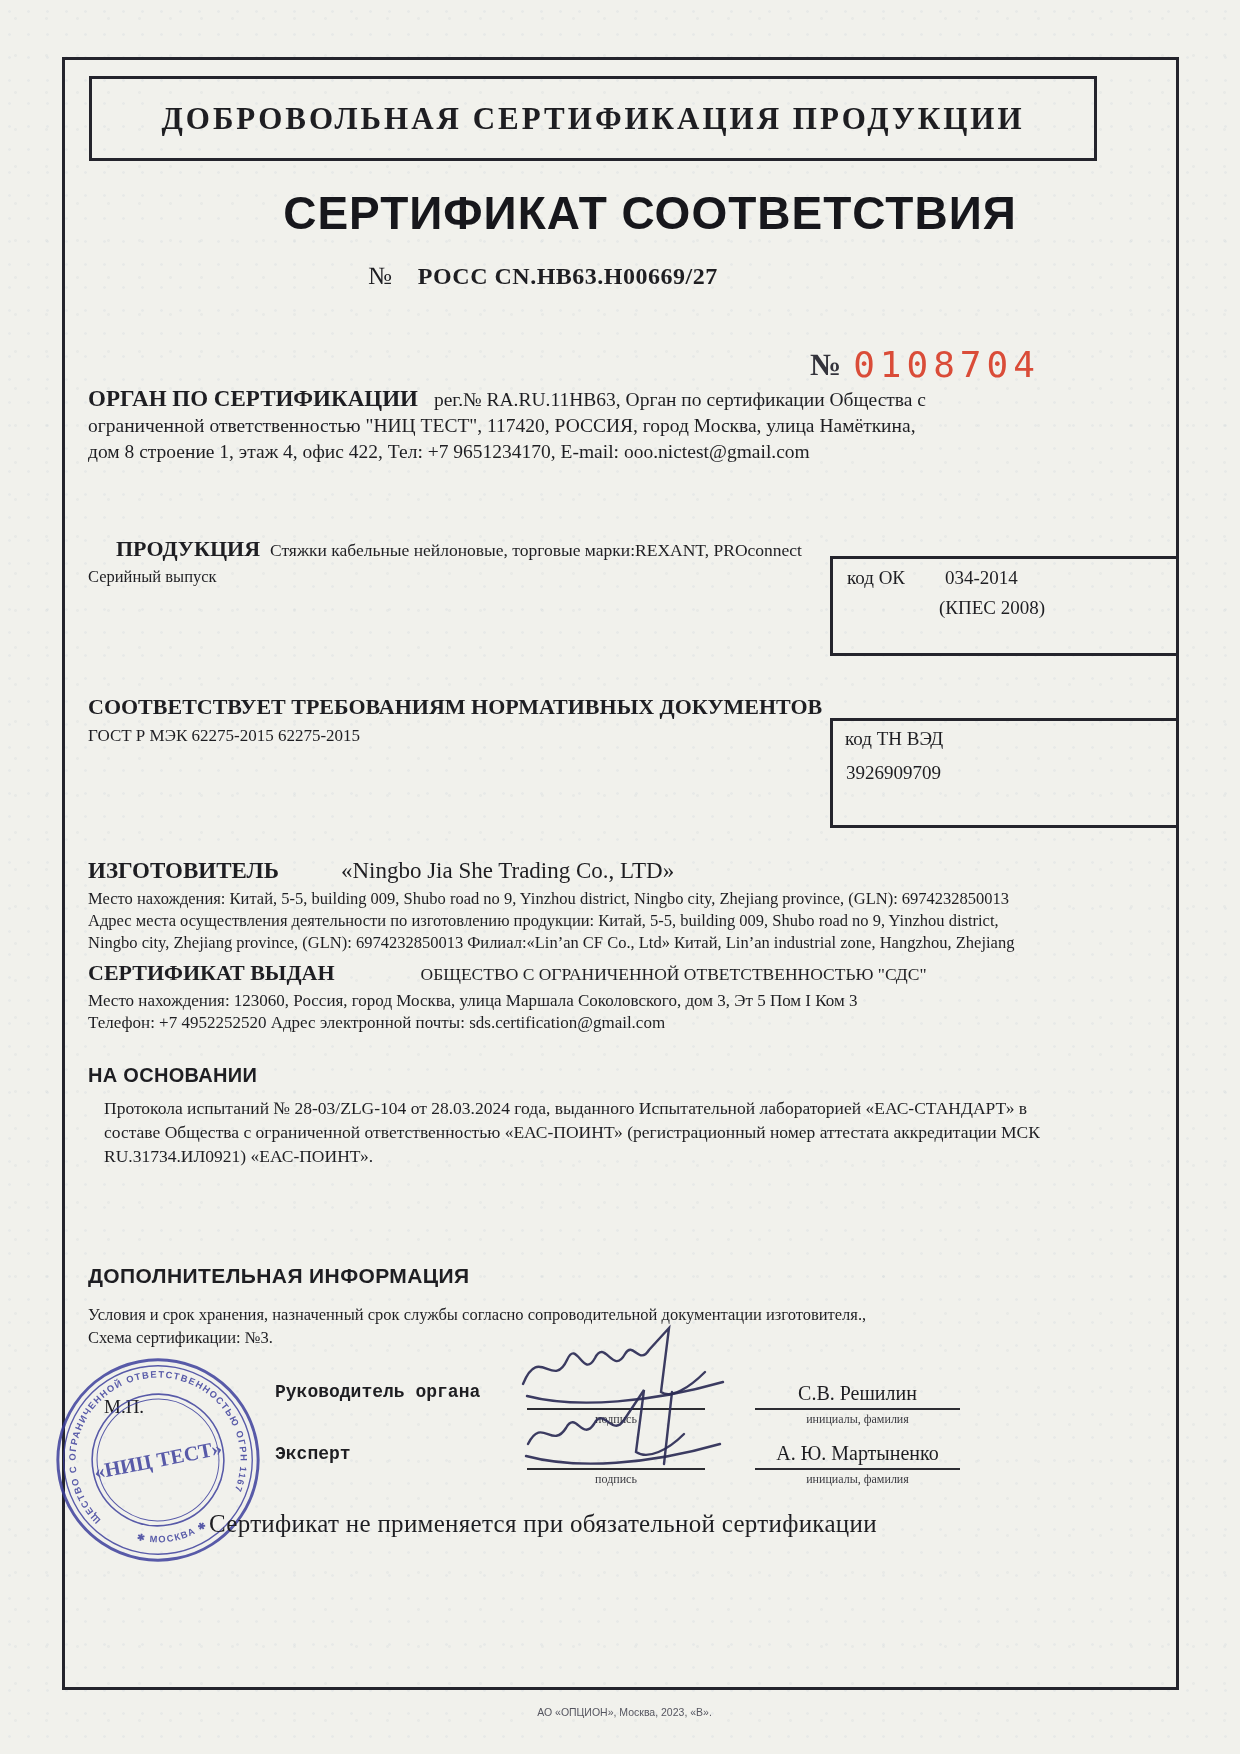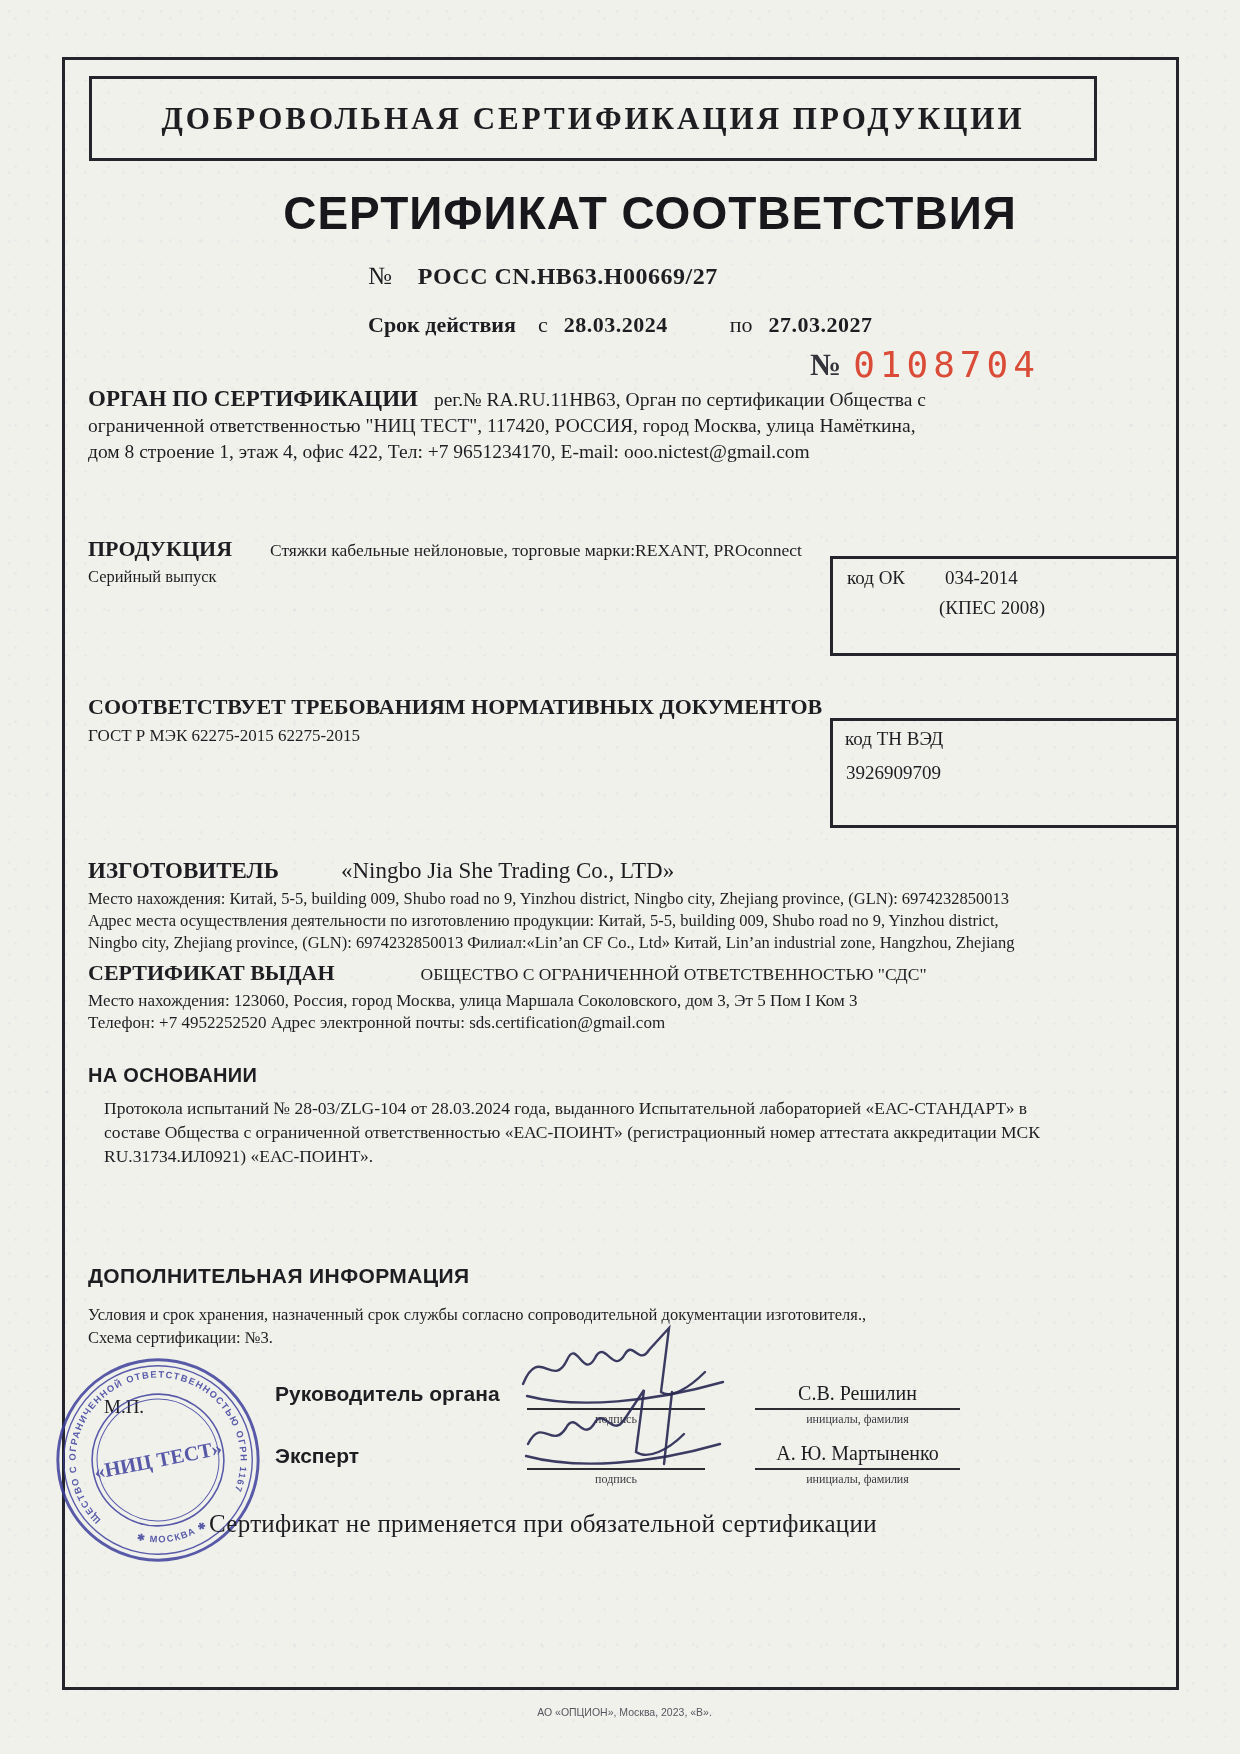--- a/index.html
+++ b/index.html
@@ -40,21 +40,21 @@
   .form-number .fn-val { font-family:"DejaVu Sans Mono", monospace; font-size:36px; color:#da4c38; letter-spacing:5px; margin-left:12px; }
 
   .sec { position:absolute; }
   .h-serif { font-weight:bold; font-size:23px; }
   .txt { white-space:pre-line; }
 
   .sec-body { left:88px; top:386px; width:985px; font-size:19.5px; line-height:26px; }
   .sec-body .h-serif { margin-right:16px; }
 
   .prod-labels { position:absolute; left:88px; top:536px; }
-  .prod-labels .h-serif { font-size:22px; }
+  .prod-labels .h-serif { font-size:22px;margin-left:28px; }
   .prod-labels .sub { font-size:16.5px; margin-top:5px; }
   .prod-text { position:absolute; left:270px; top:539px; width:560px; font-size:17.5px; line-height:23px; }
 
   .side-box { position:absolute; left:830px; width:349px; border:3px solid #24242c; border-right:none; }
   .ok-box { top:556px; height:100px; }
   .tn-box { top:718px; height:110px;padding-left:12px; }
   .side-box span { position:absolute; font-size:19px; }
   .ok-box .sb-label { left:14px; top:8px; }
   .ok-box .sb-v1 { left:112px; top:8px; }
   .ok-box .sb-v2 { left:106px; top:38px; }
@@ -78,21 +78,21 @@
   .sec-basis-p { left:104px; top:1096px; width:1035px; font-size:17.5px; line-height:24px; }
 
   .sec-add-h { left:88px; top:1264px; font-size:21px; letter-spacing:.4px; }
   .sec-add-p { left:88px; top:1303px; width:930px; font-size:16.5px; line-height:23px; }
 
   .mp-label { position:absolute; left:104px; top:1396px; font-size:19px; }
   .stamp { position:absolute; left:50px; top:1352px; width:216px; height:216px; opacity:.84; }
   .stamp .ring-text { font-family:"Liberation Sans", sans-serif; font-size:9.5px; font-weight:bold; letter-spacing:1.4px; fill:#3b3e9c; }
   .stamp .center-text { font-family:"Liberation Serif", serif; font-size:21px; font-weight:bold; fill:#3b3e9c; }
 
-  .role { position:absolute; left:275px; font-family:Liberation Sans, sans-serif; font-weight:bold; font-size:21px; }
+  .role { position:absolute; left:275px; font-family:Liberation Mono, monospace; font-weight:bold; font-size:18px; }
   .role-head { top:1382px; }
   .role-expert { top:1444px; }
 
   .sig-line { position:absolute; width:178px; border-bottom:2px solid #2c2c32; }
   .sig-line-1 { left:527px; top:1408px; }
   .sig-line-2 { left:527px; top:1468px; }
   .sig-cap { position:absolute; left:527px; width:178px; text-align:center; font-size:12px; color:#3a3a40; }
   .sig-cap-1 { top:1412px; }
   .sig-cap-2 { top:1472px; }
 
@@ -124,23 +124,20 @@
   <div class="banner">
     <span>ДОБРОВОЛЬНАЯ СЕРТИФИКАЦИЯ ПРОДУКЦИИ</span>
   </div>
 
   <div class="title">СЕРТИФИКАТ СООТВЕТСТВИЯ</div>
 
   <div class="cert-number">
     <span class="no-sym">№</span><span class="val">РОСС CN.HB63.H00669/27</span>
   </div>
 
-  <div class="validity">
-    <span class="lbl">Срок действия</span><span class="from-lbl">с</span><span class="date">28.03.2024</span><span class="to-lbl">по</span><span class="date">27.03.2027</span>
-  </div>
 
   <div class="form-number">
     <span class="fn-sym">№</span>
     <span class="fn-val">0108704</span>
   </div>
 
   <div class="sec sec-body">
     <span class="h-serif">ОРГАН ПО СЕРТИФИКАЦИИ</span><span class="txt">рег.№ RA.RU.11НВ63, Орган по сертификации Общества с
 ограниченной ответственностью "НИЦ ТЕСТ", 117420, РОССИЯ, город Москва, улица Намёткина,
 дом 8 строение 1, этаж 4, офис 422, Тел: +7 9651234170, E-mail: ooo.nictest@gmail.com</span>

